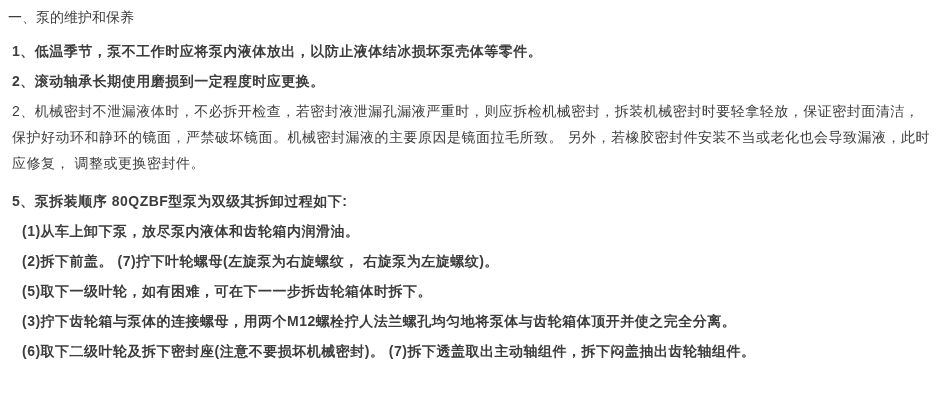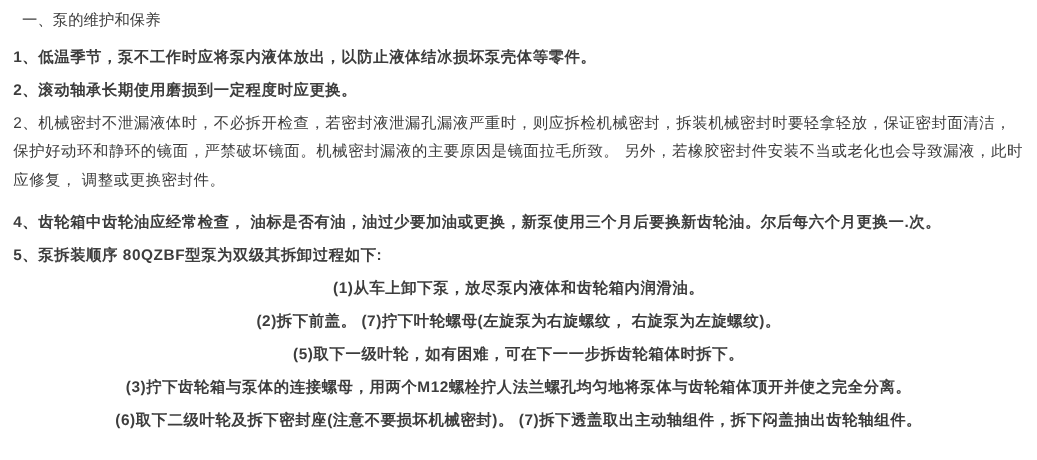--- a/index.html
+++ b/index.html
@@ -14,57 +14,56 @@
     font-family: "Liberation Sans", "DejaVu Sans", sans-serif;
     color: #3d3d3d;
     box-sizing: border-box;
   }
   .doc {
     padding: 6px 8px 0 8px;
   }
   .doc-title {
     font-size: 14px;
     line-height: 20px;
-    margin: 2px 0 10px 12px;
+    margin: 2px 0 10px 0;
     white-space: nowrap;
+    font-family: Liberation Serif, serif;
   }
   .para {
     font-size: 14px;
     line-height: 26px;
     margin: 0 0 4px 4px;
     letter-spacing: 0.5px;
   }
   .para.single {
     white-space: nowrap;
     font-weight: bold;
   }
   .para.wrap {
     white-space: normal;
     width: 925px;
   }
   .para.substep {
-    margin-left: 0;
-    text-align: center;
+    margin-left: 14px;
   }
   .gap-lg { margin-bottom: 12px; }
 </style>
 </head>
 <body>
 
 <div class="doc">
 
   <div class="doc-title">一、泵的维护和保养</div>
 
   <p class="para single">1、低温季节，泵不工作时应将泵内液体放出，以防止液体结冰损坏泵壳体等零件。</p>
 
   <p class="para single">2、滚动轴承长期使用磨损到一定程度时应更换。</p>
 
   <p class="para wrap gap-lg">2、机械密封不泄漏液体时，不必拆开检查，若密封液泄漏孔漏液严重时，则应拆检机械密封，拆装机械密封时要轻拿轻放，保证密封面清洁， 保护好动环和静环的镜面，严禁破坏镜面。机械密封漏液的主要原因是镜面拉毛所致。 另外，若橡胶密封件安装不当或老化也会导致漏液，此时应修复， 调整或更换密封件。</p>
 
-  <p class="para single">4、齿轮箱中齿轮油应经常检查， 油标是否有油，油过少要加油或更换，新泵使用三个月后要换新齿轮油。尔后每六个月更换一.次。</p>
 
   <p class="para single">5、泵拆装顺序 80QZBF型泵为双级其拆卸过程如下:</p>
 
   <p class="para single substep">(1)从车上卸下泵，放尽泵内液体和齿轮箱内润滑油。</p>
 
   <p class="para single substep">(2)拆下前盖。 (7)拧下叶轮螺母(左旋泵为右旋螺纹， 右旋泵为左旋螺纹)。</p>
 
   <p class="para single substep">(5)取下一级叶轮，如有困难，可在下一一步拆齿轮箱体时拆下。</p>
 
   <p class="para single substep">(3)拧下齿轮箱与泵体的连接螺母，用两个M12螺栓拧人法兰螺孔均匀地将泵体与齿轮箱体顶开并使之完全分离。</p>

